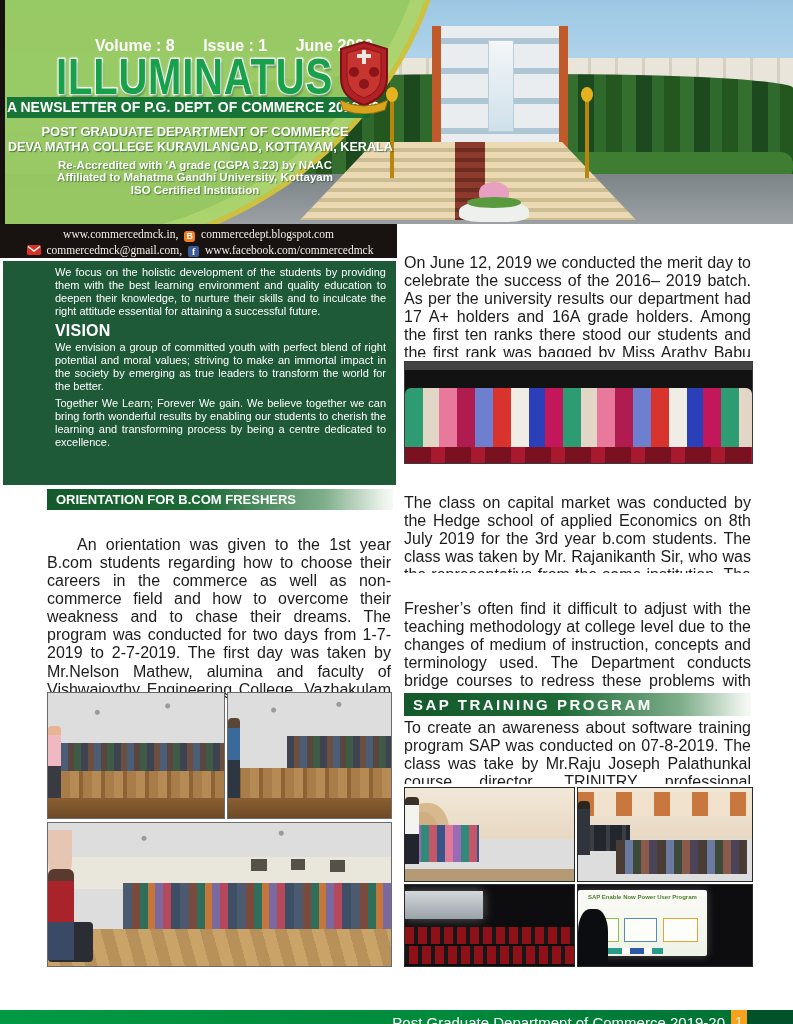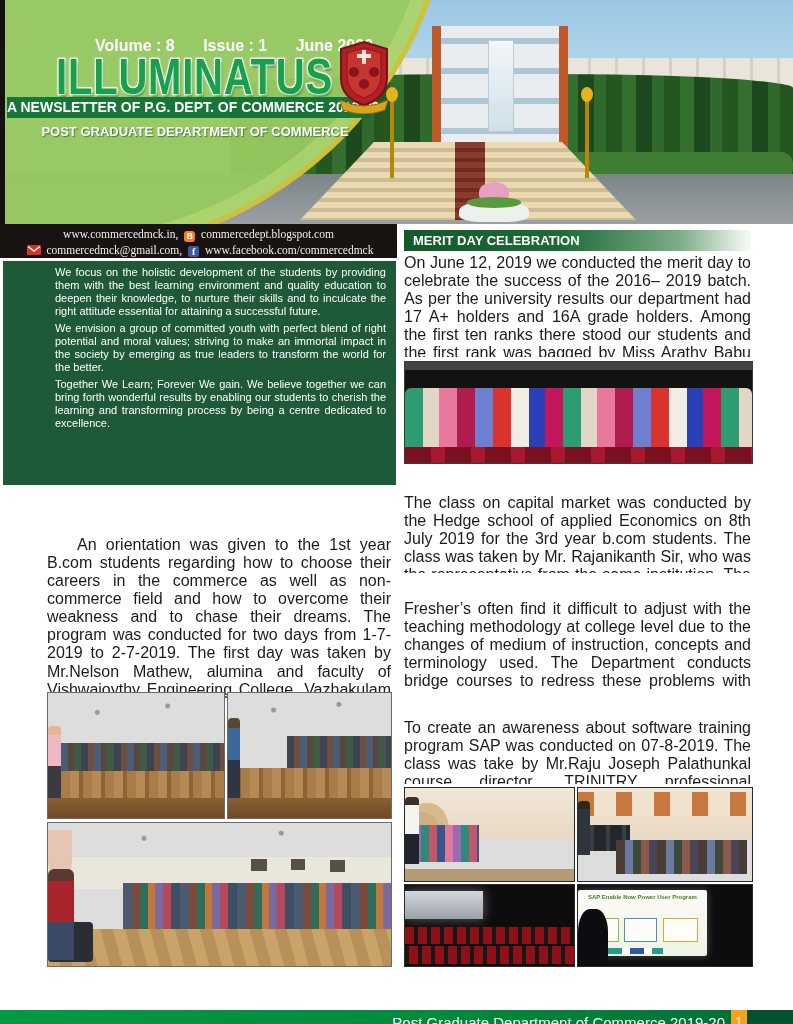--- a/index.html
+++ b/index.html
@@ -222,20 +222,26 @@
       <rect x="26" y="10" width="4" height="14" fill="#efe8e0"></rect>
       <rect x="21" y="14" width="14" height="4" fill="#efe8e0"></rect>
       <circle cx="18" cy="32" r="5" fill="#8a1418"></circle>
       <circle cx="38" cy="32" r="5" fill="#8a1418"></circle>
       <circle cx="28" cy="44" r="5" fill="#8a1418"></circle>
       <path d="M4 60 Q28 72 52 60 L49 70 Q28 78 7 70 Z" fill="#d9a31c" stroke="#8a6a10" stroke-width="1"></path>
     </svg>
 
     <div class="subtitle-band">A NEWSLETTER OF P.G. DEPT. OF COMMERCE  2019-20</div>
     <div class="dept-line">POST GRADUATE DEPARTMENT OF COMMERCE</div>
+    <div class="college-line">DEVA MATHA COLLEGE KURAVILANGAD, KOTTAYAM, KERALA</div>
+    <div class="accred">
+      <div>Re-Accredited with 'A grade (CGPA 3.23) by NAAC</div>
+      <div>Affiliated to Mahatma Gandhi University, Kottayam</div>
+      <div>ISO Certified Institution</div>
+    </div>
   </header>
   <div class="edge-strip"></div>
 
   <div class="contact-bar">
     <div>
       <span>www.commercedmck.in,</span>
       <span class="ic ic-blogger">B</span>
       <span>commercedept.blogspot.com</span>
     </div>
     <div>
@@ -244,24 +250,26 @@
         <path d="M1 1.5 L7 6 L13 1.5" fill="none" stroke="#ffffff" stroke-width="1.4"></path>
       </svg>
       <span>commercedmck@gmail.com,</span>
       <span class="ic ic-fb">f</span>
       <span>www.facebook.com/commercedmck</span>
     </div>
   </div>
 
   <section class="mvm-panel">
     <p>We focus on the holistic development of the students by providing them with the best learning environment and quality education to deepen their knowledge, to nurture their skills and to inculcate the right attitude essential for attaining a successful future.</p>
+    <h2>VISION</h2>
     <p>We  envision a group of committed youth with perfect blend of right potential and moral values; striving to make an immortal impact in the society by emerging as true leaders to transform the world for the better.</p>
     <p>Together We Learn; Forever We gain. We believe together we can bring forth wonderful results by enabling our students to cherish the learning and transforming process by being a centre dedicated to excellence.</p>
   </section>
 
+  <div class="sec-head orient-head">ORIENTATION FOR B.COM FRESHERS</div>
   <div class="body-text orient-body">An orientation was given to the 1st year B.com students regarding how to choose their careers in the commerce as well as non-commerce field and how to overcome their weakness and to chase their dreams. The program was conducted for two days from 1-7-2019 to 2-7-2019. The first day was taken by Mr.Nelson Mathew, alumina and faculty of Vishwajoythy Engineering College, Vazhakulam and by Mr. Sebin faculty member of Vishwajoythy Engineering College, Vazhakulam were they spoke on “goal setting”. The second day was taken by Mr. Jithin Joy alumina and guest faculty of the Department of Commerce which as on the topic “meet yourself”. On the last day as a part of entertainment program an ice breaking section was conducted by the 3rd years under the guidance of the faculty.</div>
 
   <div class="photo ph1">
     <div class="ceil"></div>
     <div class="crowd"></div>
     <div class="chairs"></div>
     <div class="floorL"></div>
     <div class="fig fig-pink"></div>
   </div>
   <div class="photo ph2">
@@ -275,33 +283,33 @@
   <div class="photo ph-wide">
     <div class="ceil"></div>
     <div class="wallband"></div>
     <div class="curtain"></div>
     <div class="crowd"></div>
     <div class="floor-parquet"></div>
     <div class="chair-dark"></div>
     <div class="fig fig-red"></div>
   </div>
 
-  <div class="sec-head r-head merit-head">MERIT DAY CELEBRATION</div>
   <div class="body-text merit-body">On June 12, 2019 we conducted the merit day to celebrate the success of the 2016– 2019 batch. As per the university results our department had 17 A+ holders and 16A grade holders. Among the first ten ranks there stood our students and the first rank was bagged by Miss Arathy Babu who was the face of the day. The program was inaugurated by our principal Dr. Jojo.K.Joseph sir and a message was given by our HOD Anish Thomas sir as well as the rank holders shared their experience and memories.</div>
 
   <div class="photo merit-photo">
     <div class="stage-glow"></div>
     <div class="people-row"></div>
     <div class="red-carpet"></div>
   </div>
 
   <div class="body-text hedge-body">The class on capital market was conducted by the Hedge school of applied Economics on 8th July 2019 for the 3rd year b.com students. The class was taken by Mr. Rajanikanth Sir, who was the representative from the same institution. The class was taken through interactive means and he had explained the need of D mat accounts. He also spoke on resent business changes and news.</div>
 
   <div class="body-text bridge-body">Fresher’s often find it difficult to adjust with the teaching methodology at college level due to the changes of medium of instruction, concepts and terminology used. The Department conducts bridge courses to redress these problems with special attention to non-commerce students. Bridge Course is a short intensive course designed for the non-commerce students who are admitted to the First year B. Com Program.</div>
 
+  <div class="sec-head r-head sap-head">SAP TRAINING PROGRAM</div>
   <div class="body-text sap-body">To create an awareness about software training program SAP was conducted on 07-8-2019. The class was take by Mr.Raju Joseph Palathunkal course director ,TRINITRY professional Academy and Mr.Johny Joseph General Manager EME  Pvt.Ltd who spoke on importance of SAP, possibility of placements and implementation of the program in the college.</div>
 
   <div class="photo sap1">
     <div class="lab-wall"></div>
     <div class="desk-arc"></div>
     <div class="desk-arc2"></div>
     <div class="lab-people"></div>
     <div class="lab-floor"></div>
     <div class="fig-tie"></div>
   </div>

